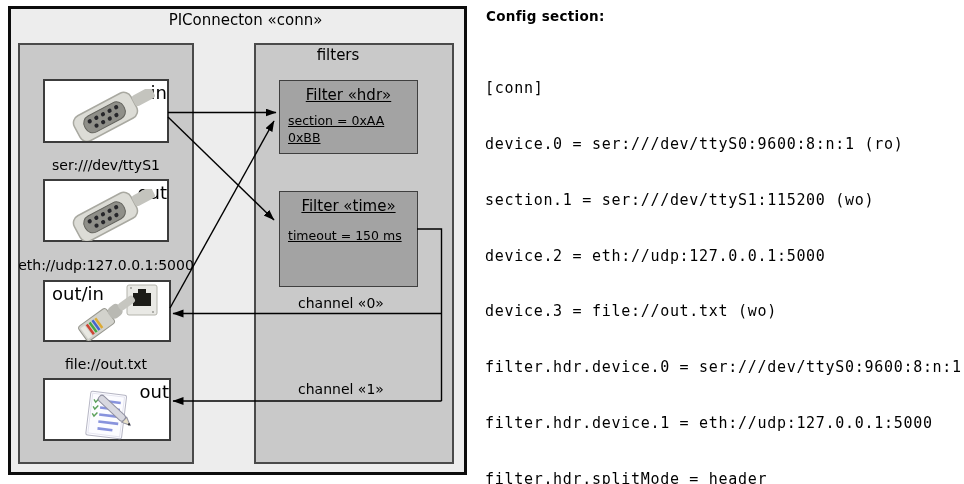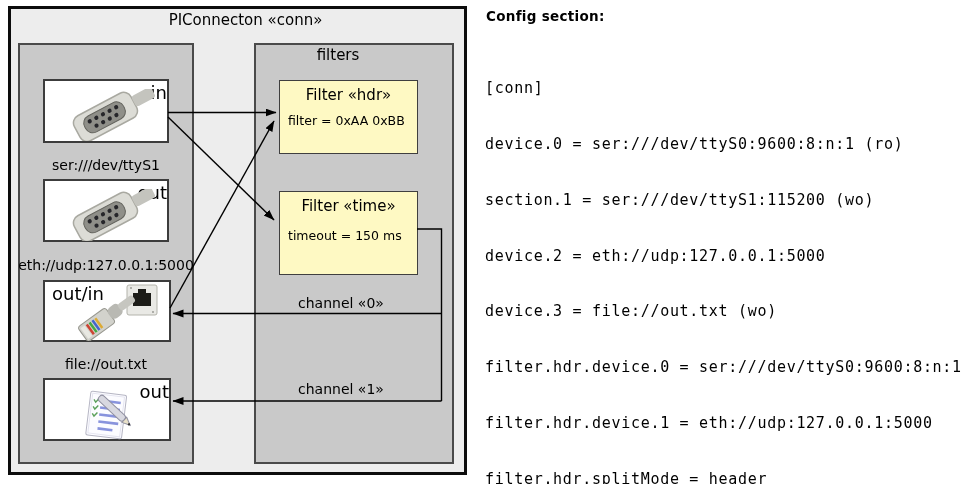--- a/index.html
+++ b/index.html
@@ -22,21 +22,21 @@
 
   
   .dev-label { position: absolute; left: 18px; width: 176px; text-align: center; font-size: 14px; }
   .dev-box { position: absolute; background: #ffffff; border: 2px solid #3c3c3c; }
   .dir { position: absolute; top: 2px; font-size: 18px; line-height: 20px; }
   .dir-center { left: 0; right: 0; text-align: right; }
   .dir-left { left: 7px; }
   .dev-icon { position: absolute; }
 
   
-  .filter-box { position: absolute; background: #fef9c3; border: 1.5px solid #3f3f3f; }
+  .filter-box { position: absolute; background: #a3a3a3; border: 1.5px solid #3f3f3f; text-decoration: underline; }
   .filter-title { text-align: center; font-size: 15px; margin-top: 5px; }
   .filter-attrs { font-size: 12.5px; line-height: 16.5px; margin-left: 8px; }
   .attrs-hdr { margin-top: 9px; }
   .attrs-time { margin-top: 13px; }
 
   
   .chan { position: absolute; width: 120px; left: 298px; text-align: left; font-size: 14px; }
 
   
   .overlay { position: absolute; left: 0; top: 0; width: 964px; height: 484px; pointer-events: none; }
@@ -143,24 +143,24 @@
         <rect x="-3.5" y="-24" width="7" height="34" rx="3" fill="#d8d8e0" stroke="#9090a0"></rect>
         <polygon points="-3.5,10 3.5,10 0,18" fill="#e8e0c8" stroke="#9090a0"></polygon>
         <circle cx="0" cy="16.5" r="1.2" fill="#333"></circle>
       </g>
     </svg>
   </div>
 
   <div class="filter-box" style="left:279px;top:80px;width:139px;height:74px">
     <div class="filter-title">Filter «hdr»</div>
     <div class="filter-attrs attrs-hdr">
-      <div>filter = 0xAA 0xBB</div>
+      <div>section = 0xAA 0xBB</div>
     </div>
   </div>
-  <div class="filter-box" style="left:279px;top:191px;width:139px;height:84px">
+  <div class="filter-box" style="left:279px;top:191px;width:139px;height:96px">
     <div class="filter-title">Filter «time»</div>
     <div class="filter-attrs attrs-time">
       <div>timeout = 150 ms</div>
     </div>
   </div>
 
   <div class="chan" style="top:295px">channel «0»</div>
   <div class="chan" style="top:381px">channel «1»</div>
 
   <svg class="overlay" width="964" height="484" viewBox="0 0 964 484">

